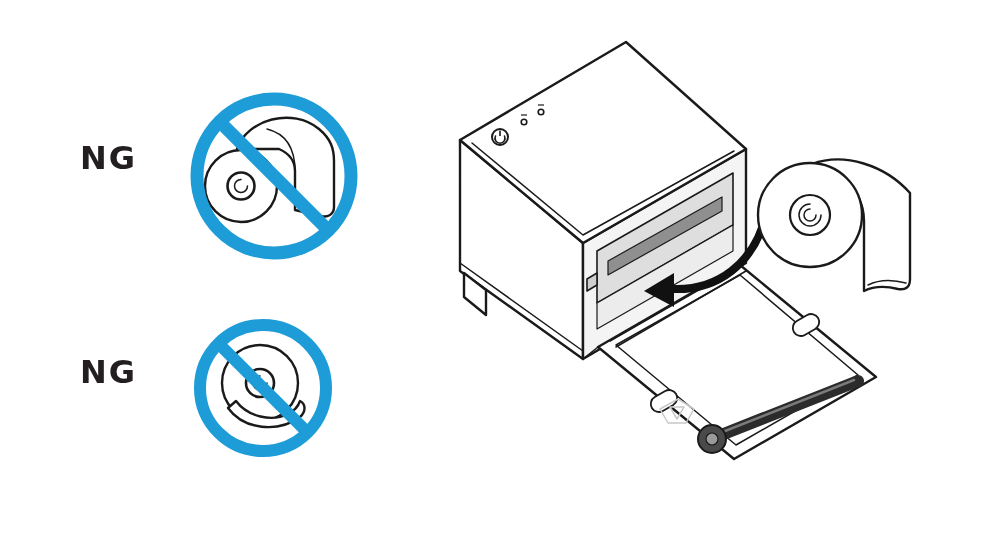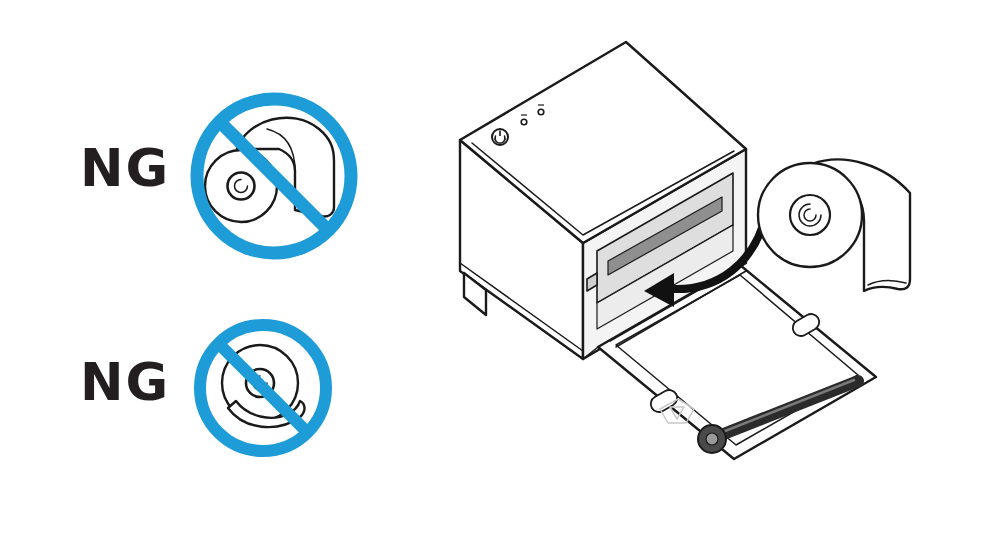--- a/index.html
+++ b/index.html
@@ -7,21 +7,21 @@
     --ink:#1A1A1A;
     --label:#231F20;
     --bg:#FFFFFF;
   }
   html,body{margin:0;padding:0;background:var(--bg);}
   .canvas{
     position:relative;width:1000px;height:550px;background:var(--bg);
     overflow:hidden;font-family:"DejaVu Sans","Liberation Sans",sans-serif;
   }
   .ng-label{
-    position:absolute;color:var(--label);font-weight:900;font-size:52px;
+    position:absolute;color:var(--label);font-weight:900;font-size:32px;
     letter-spacing:2px;line-height:1;user-select:none;
   }
   .ng-top{left:80px;top:142px;}
   .ng-bottom{left:80px;top:356px;}
   .sign{position:absolute;}
   .sign-top{left:181px;top:83px;}
   .sign-bottom{left:188px;top:313px;}
   .printer{position:absolute;left:440px;top:25px;}
   
   .ln{fill:#fff;stroke:var(--ink);stroke-width:2.4;stroke-linejoin:round;stroke-linecap:round;}

